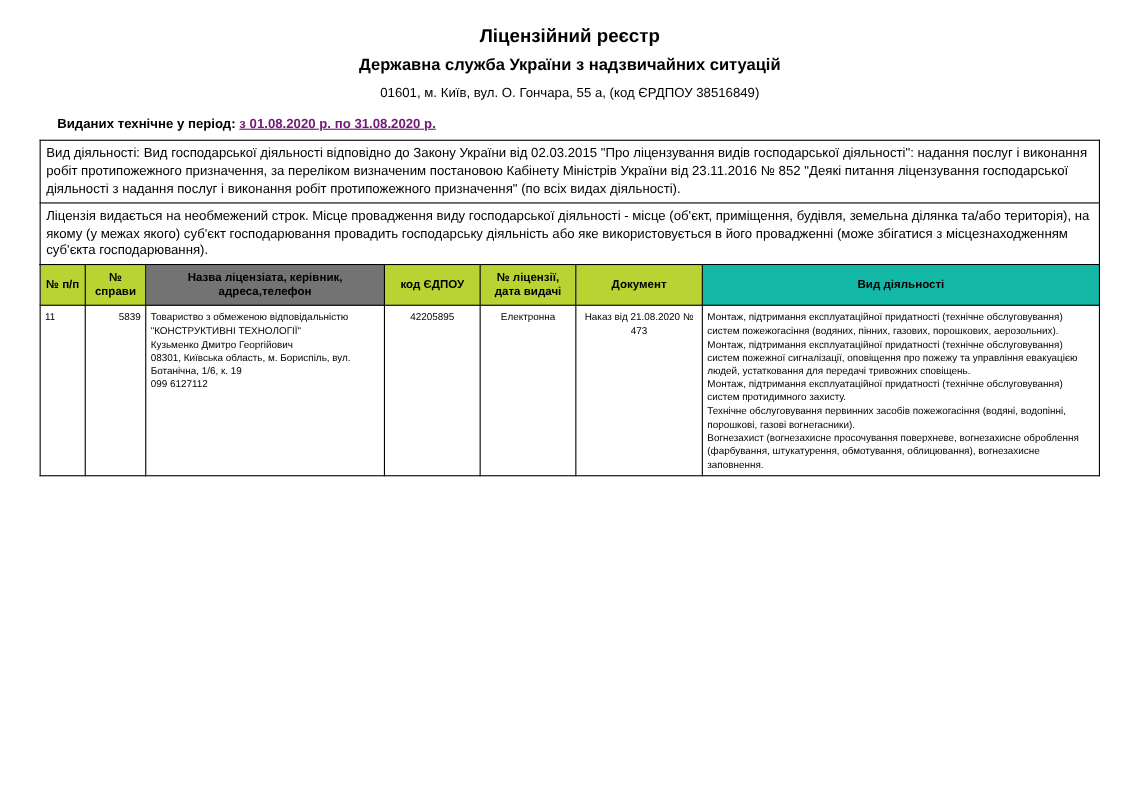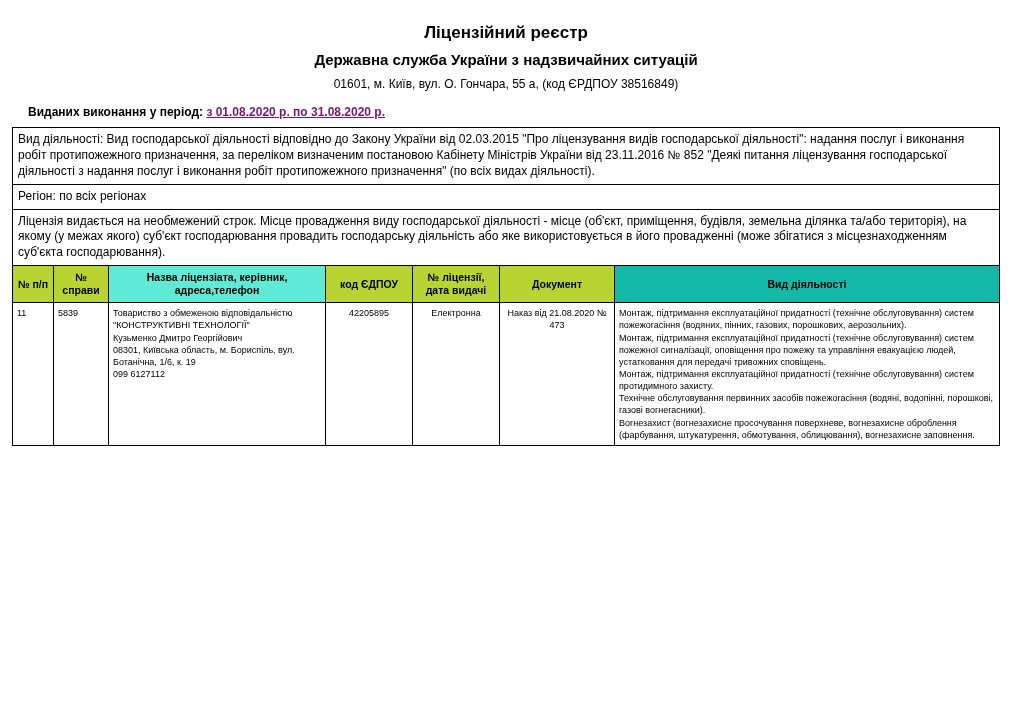--- a/index.html
+++ b/index.html
@@ -12,21 +12,21 @@
     height: 724px;
     font-family: "Liberation Sans", sans-serif;
     color: #000000;
     font-size: 11px;
   }
   .page {
     width: 1024px;
     height: 724px;
     position: relative;
     box-sizing: border-box;
-    padding: 22px 24px 0 12px;
+    padding: 22px 24px 0 36px;
   }
   .title-block {
     text-align: center;
   }
   .doc-title {
     font-size: 17px;
     font-weight: bold;
     line-height: 1.3;
     margin: 0;
   }
@@ -80,21 +80,21 @@
     vertical-align: middle;
   }
   .main-table td {
     border: 1px solid #000000;
     font-size: 9px;
     line-height: 1.35;
     padding: 4px 4px;
     vertical-align: top;
   }
   .c-num { width: 34px; text-align: left; }
-  .c-case { width: 48px; text-align: left; }
+  .c-case { width: 48px; text-align: right; }
   .c-name { width: 210px; }
   .c-edrpou { width: 80px; text-align: center; }
   .c-lic { width: 80px; text-align: center; }
   .c-doc { width: 108px; text-align: center; }
   .c-act { width: auto; }
   .act-line { margin: 0; }
   .nm-strong { }
   .nowrap-pre { white-space: pre-line; }
 </style>
 </head>
@@ -102,44 +102,41 @@
 
 <div class="page">
 
   <div class="title-block">
     <h1 class="doc-title">Ліцензійний реєстр</h1>
     <h2 class="doc-subtitle">Державна служба України з надзвичайних ситуацій</h2>
     <div class="doc-address">01601, м. Київ, вул. О. Гончара, 55 а, (код ЄРДПОУ 38516849)</div>
   </div>
 
   <div class="period-line">
-    <span>Виданих виконання у період:</span>
+    <span>Виданих технічне у період:</span>
     <span class="period-value" style="color: #701a75;">з 01.08.2020 р. по 31.08.2020 р.</span>
   </div>
 
   <table class="info-table">
     <tbody>
       <tr>
         <td>Вид діяльності: Вид господарської діяльності відповідно до Закону України від 02.03.2015 "Про ліцензування видів господарської діяльності": надання послуг і виконання робіт протипожежного призначення, за переліком визначеним постановою Кабінету Міністрів України від 23.11.2016 № 852 "Деякі питання ліцензування господарської діяльності з надання послуг і виконання робіт протипожежного призначення" (по всіх видах діяльності).</td>
-      </tr>
-      <tr>
-        <td>Регіон: по всіх регіонах</td>
       </tr>
       <tr>
         <td>Ліцензія видається на необмежений строк. Місце провадження виду господарської діяльності - місце (об'єкт, приміщення, будівля, земельна ділянка та/або територія), на якому (у межах якого) суб'єкт господарювання провадить господарську діяльність або яке використовується в його провадженні (може збігатися з місцезнаходженням суб'єкта господарювання).</td>
       </tr>
     </tbody>
   </table>
 
   <table class="main-table">
     <thead>
       <tr>
         <th class="c-num" style="background: rgb(185, 212, 50);">№ п/п</th>
         <th class="c-case" style="background: rgb(185, 212, 50);">№ справи</th>
-        <th class="c-name" style="background: #5eead4;">Назва ліцензіата,  керівник, адреса,телефон</th>
+        <th class="c-name" style="background: #737373;">Назва ліцензіата,  керівник, адреса,телефон</th>
         <th class="c-edrpou" style="background: rgb(185, 212, 50);">код ЄДПОУ</th>
         <th class="c-lic" style="background: rgb(185, 212, 50);">№ ліцензії, дата видачі</th>
         <th class="c-doc" style="background: rgb(185, 212, 50);">Документ</th>
         <th class="c-act" style="background: #14b8a6;">Вид діяльності</th>
       </tr>
     </thead>
     <tbody>
       <tr>
         <td class="c-num">11</td>
         <td class="c-case">5839</td>

